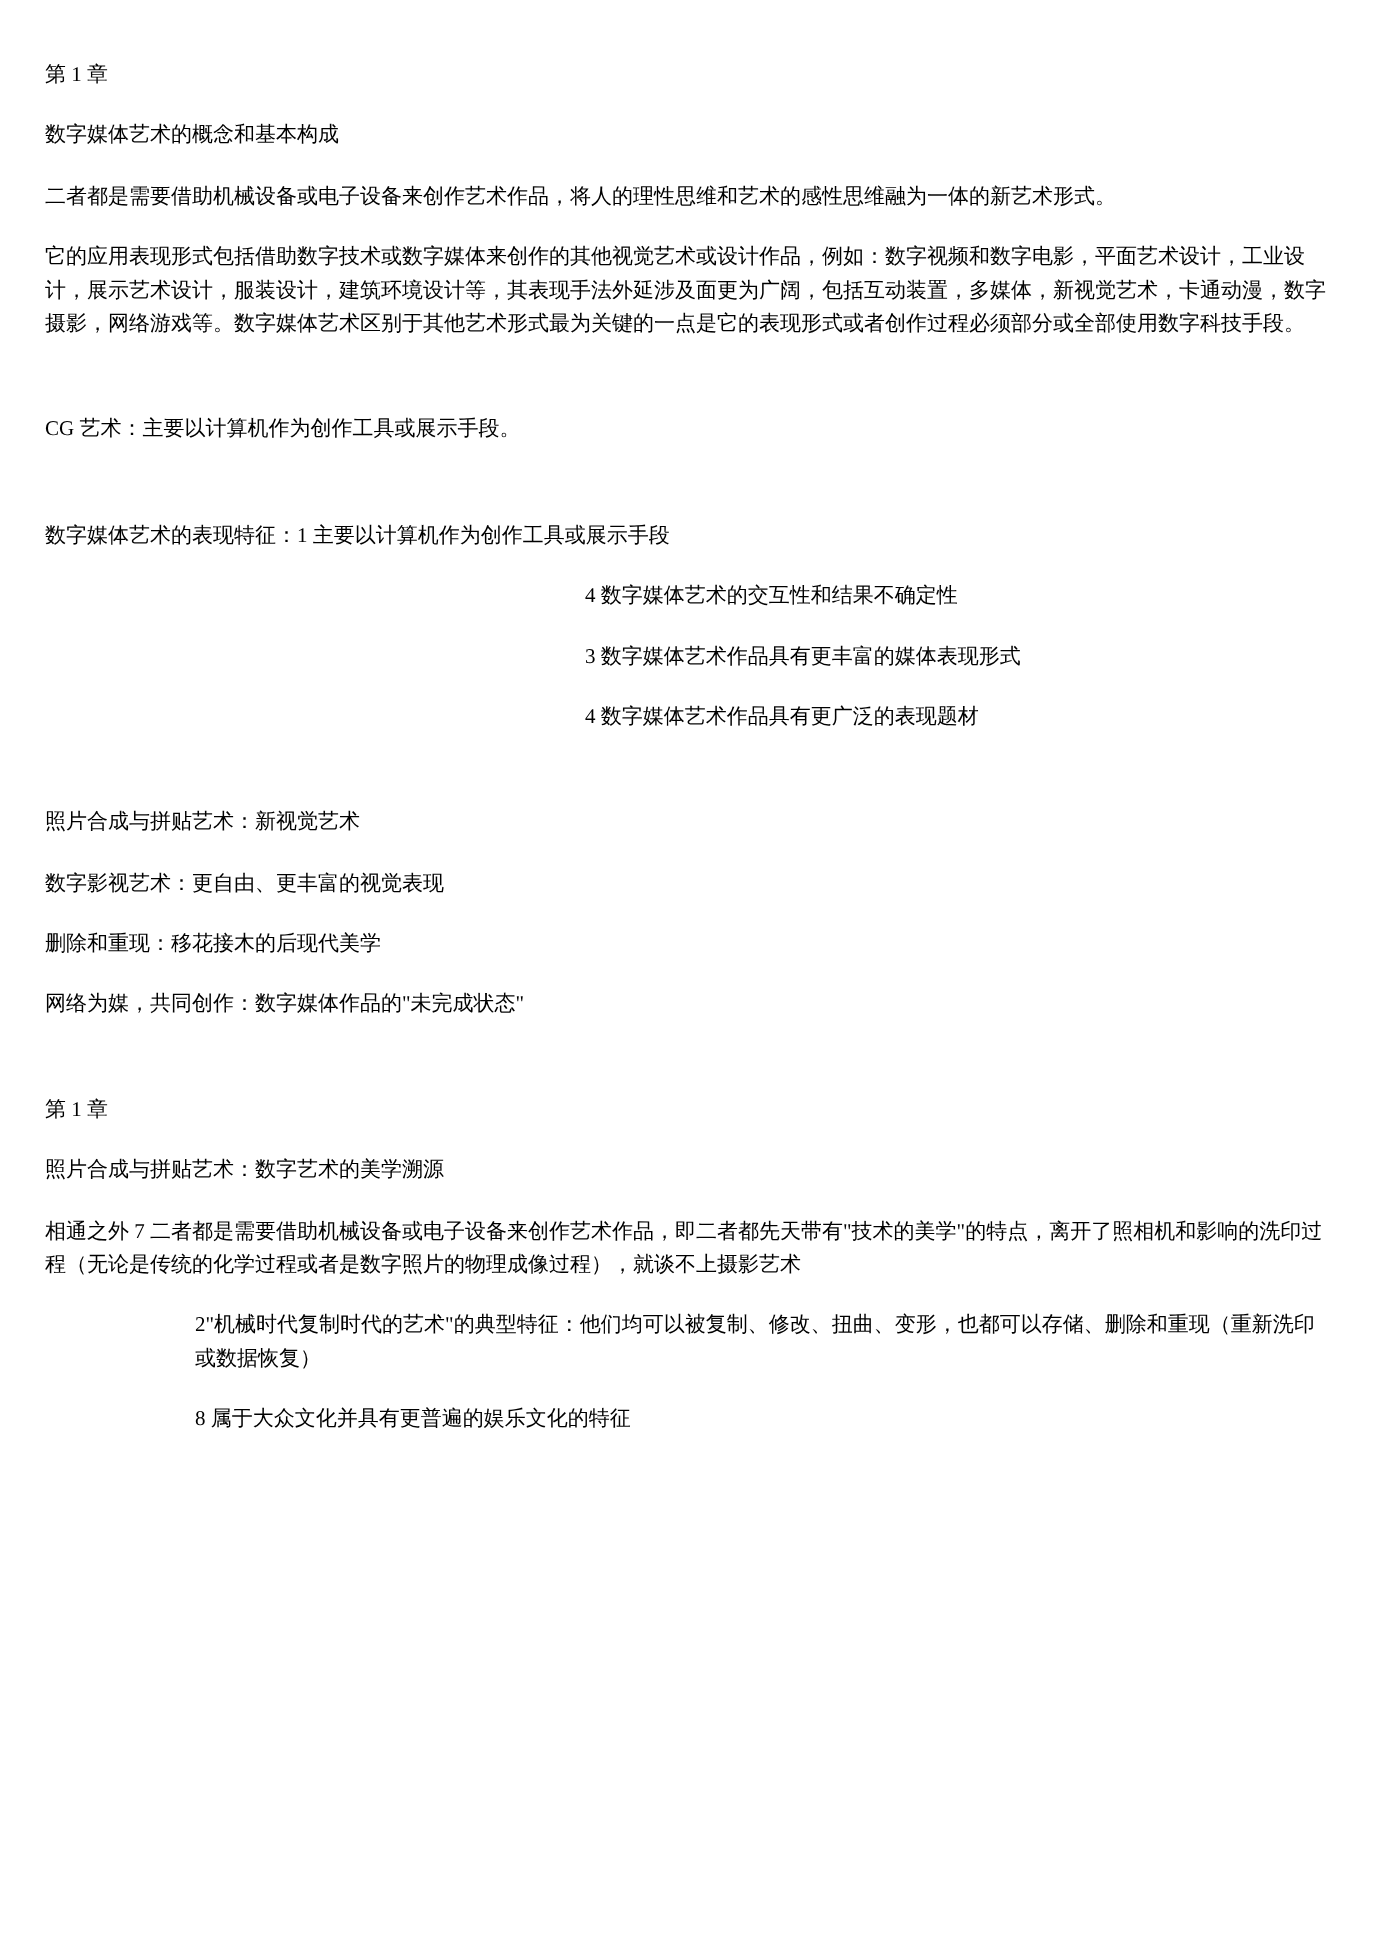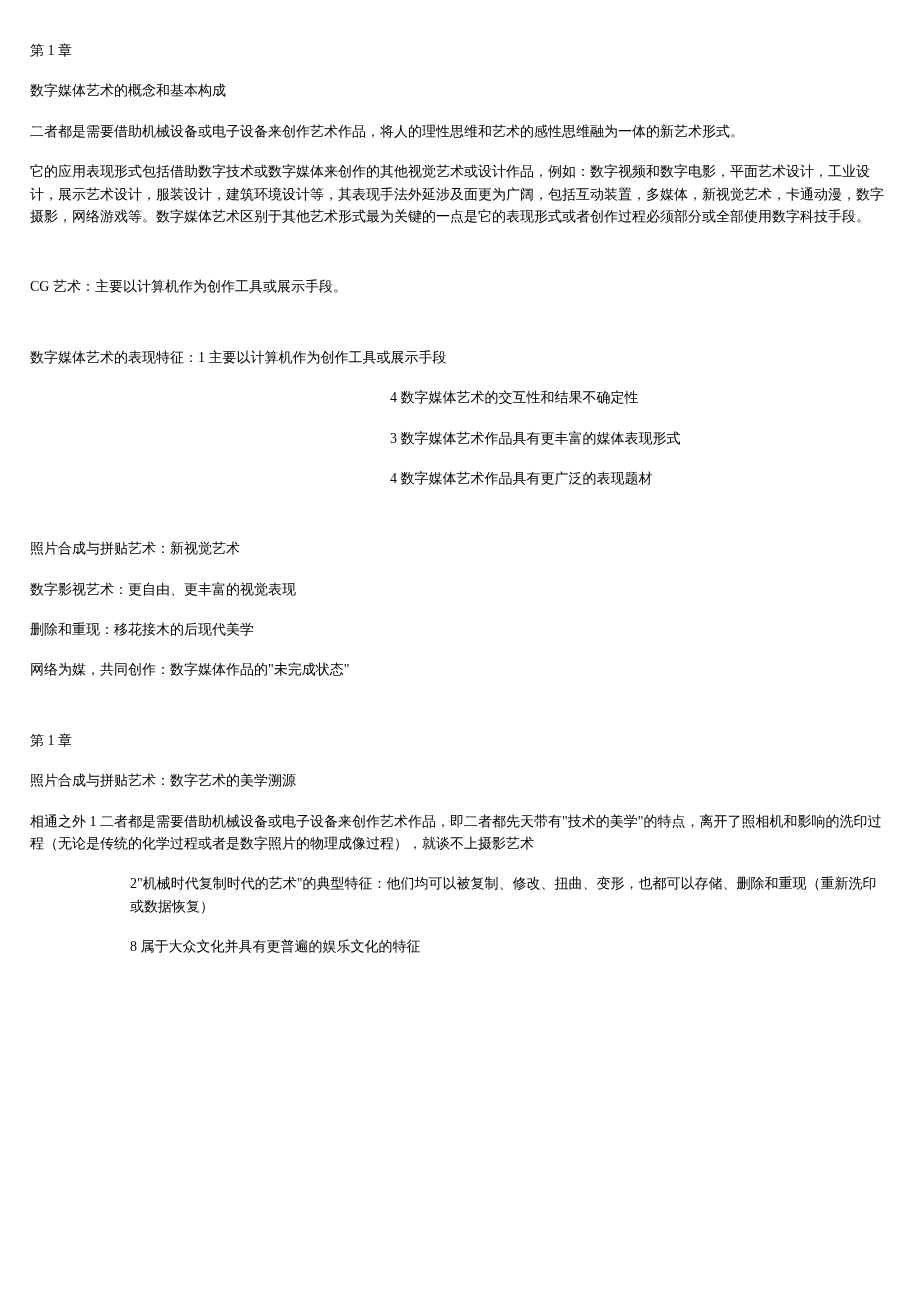--- a/index.html
+++ b/index.html
@@ -41,15 +41,15 @@
 <p class="para indent">3 数字媒体艺术作品具有更丰富的媒体表现形式</p>
 <p class="para indent">4 数字媒体艺术作品具有更广泛的表现题材</p>
 <div class="spacer"></div>
 <p class="para">照片合成与拼贴艺术：新视觉艺术</p>
 <p class="para">数字影视艺术：更自由、更丰富的视觉表现</p>
 <p class="para">删除和重现：移花接木的后现代美学</p>
 <p class="para">网络为媒，共同创作：数字媒体作品的"未完成状态"</p>
 <div class="spacer"></div>
 <p class="para">第 1 章</p>
 <p class="para">照片合成与拼贴艺术：数字艺术的美学溯源</p>
-<p class="para">相通之外 1 二者都是需要借助机械设备或电子设备来创作艺术作品，即二者都先天带有"技术的美学"的特点，离开了照相机和影响的洗印过程（无论是传统的化学过程或者是数字照片的物理成像过程），就谈不上摄影艺术</p>
+<p class="para">相通之外 7 二者都是需要借助机械设备或电子设备来创作艺术作品，即二者都先天带有"技术的美学"的特点，离开了照相机和影响的洗印过程（无论是传统的化学过程或者是数字照片的物理成像过程），就谈不上摄影艺术</p>
 <p class="para indent2">2"机械时代复制时代的艺术"的典型特征：他们均可以被复制、修改、扭曲、变形，也都可以存储、删除和重现（重新洗印或数据恢复）</p>
 <p class="para indent2">8 属于大众文化并具有更普遍的娱乐文化的特征</p>
 
 </body></html>

